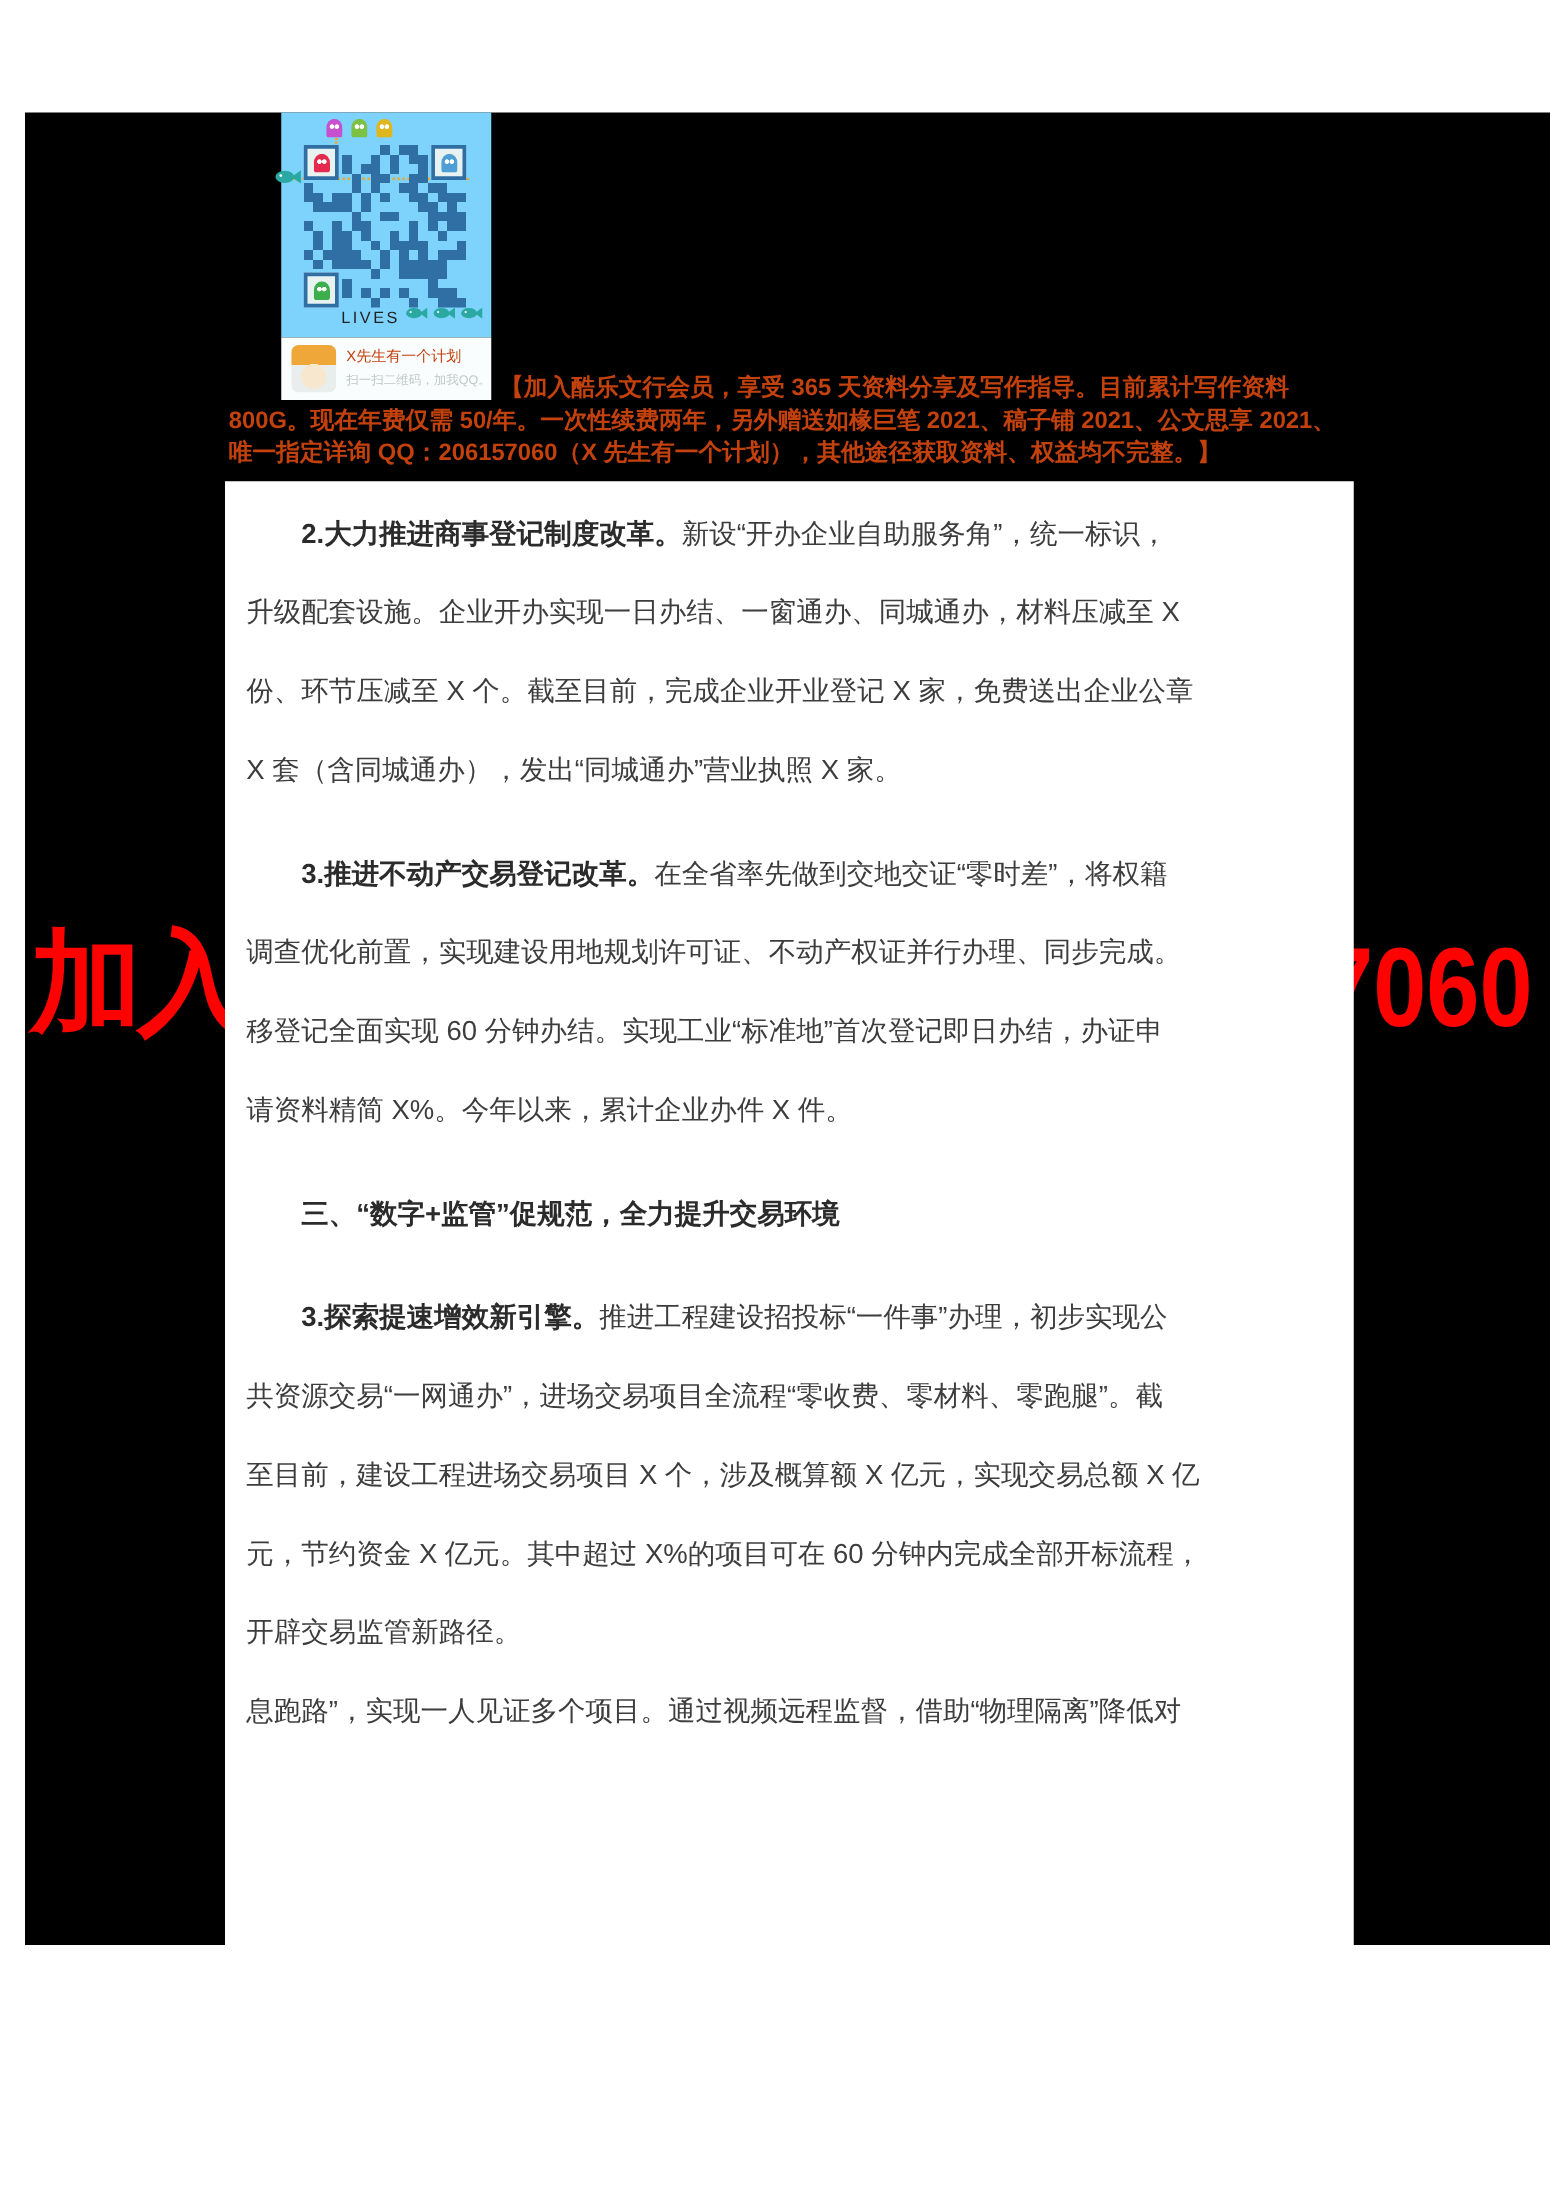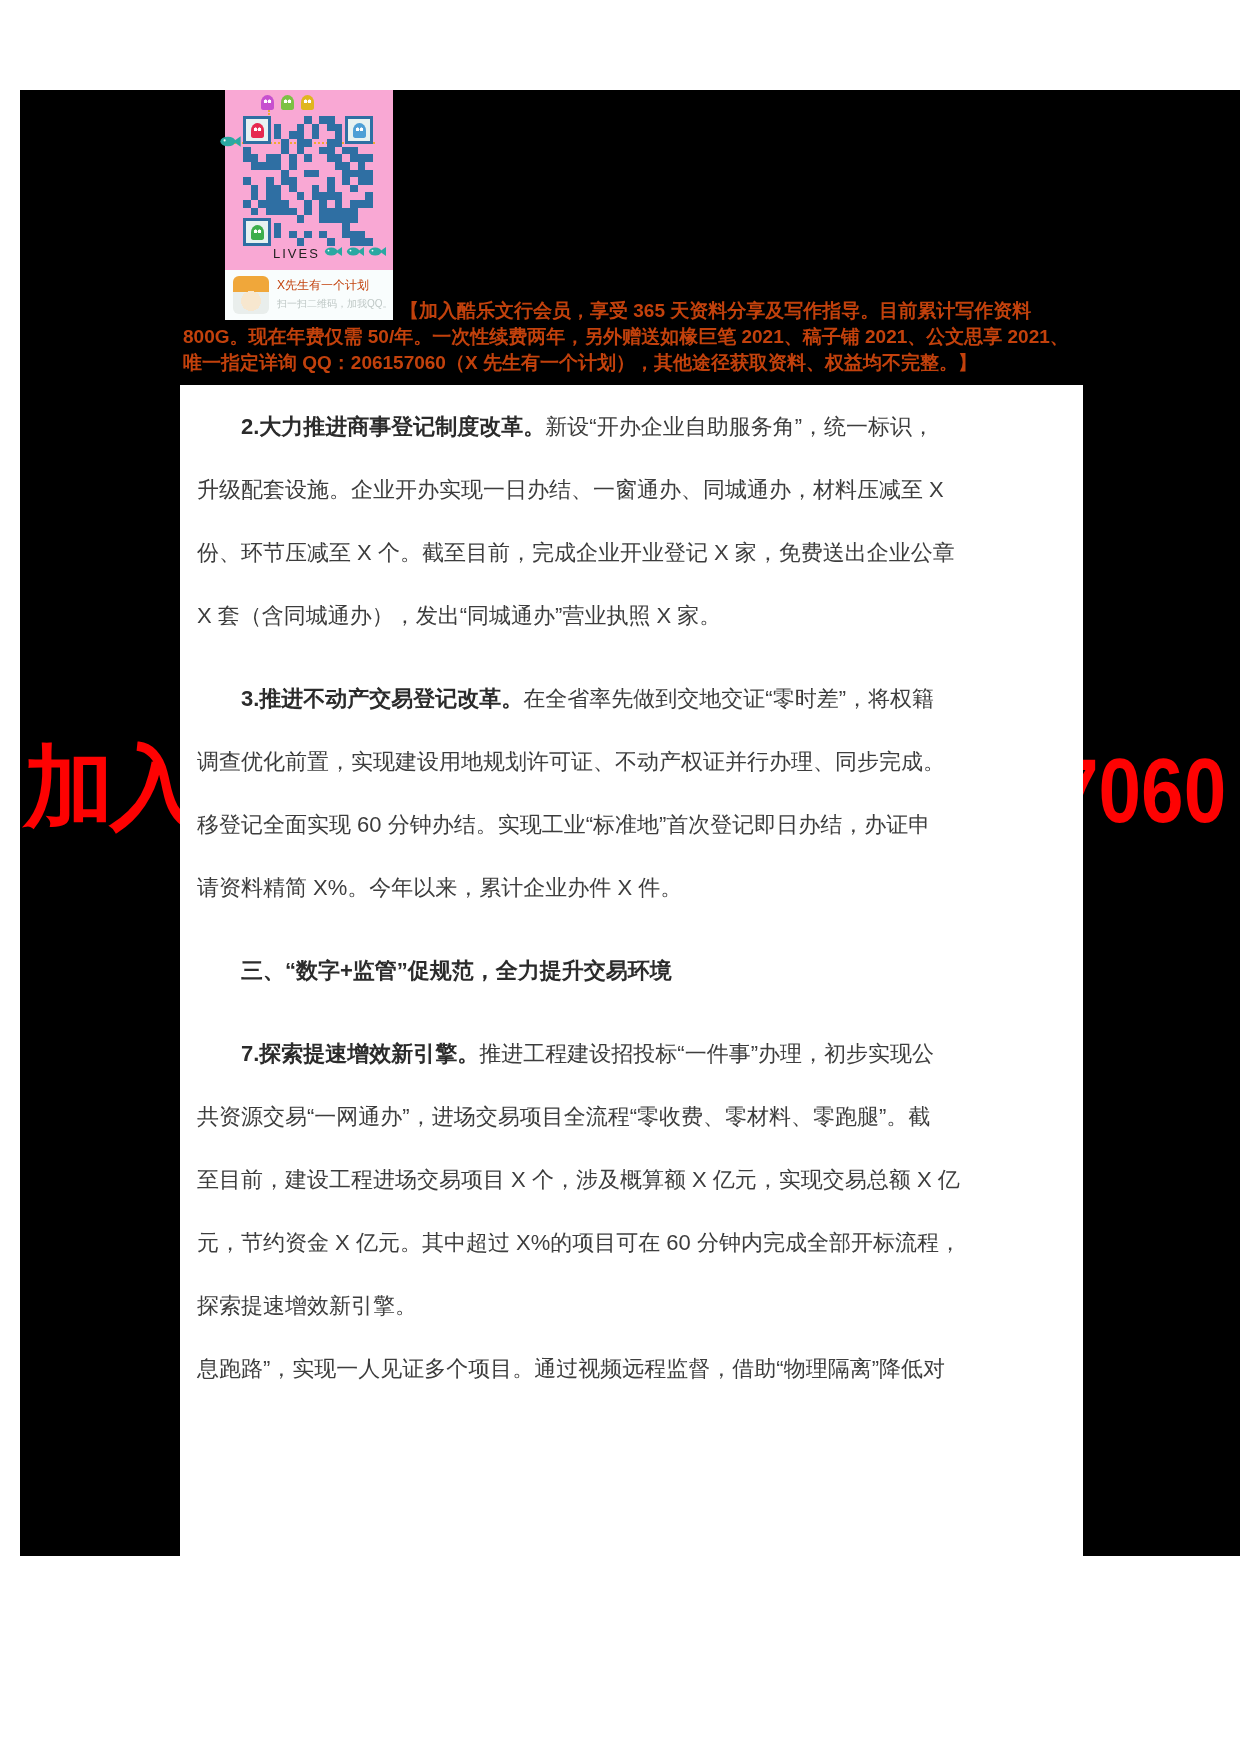--- a/index.html
+++ b/index.html
@@ -20,21 +20,21 @@
   .ind{padding-left:44px;}
   .pgap{margin-top:20px;}
 
   
   .promo{position:absolute;color:#c2410c;font-weight:700;font-size:19px;white-space:nowrap;z-index:3;line-height:22px;}
   .promo-1{left:400px;top:300px;}
   .promo-2{left:183px;top:326px;}
   .promo-3{left:183px;top:352px;}
 
   
-  .qr-card{position:absolute;left:225px;top:90px;width:168px;height:180px;background:#f9a8d4;z-index:3;}
+  .qr-card{position:absolute;left:225px;top:90px;width:168px;height:180px;background:#7dd3fc;z-index:3;}
   .ghost{border-radius:50% 50% 18% 18%;background-color:var(--c,#888);
          background-image:radial-gradient(circle at 35% 42%, #fff 1.6px, transparent 2.1px),
                           radial-gradient(circle at 65% 42%, #fff 1.6px, transparent 2.1px);}
   .mini-ghost{position:absolute;width:13px;height:15px;top:5px;}
   .g-magenta{--c:#c750cf;} .g-lime{--c:#7cc144;} .g-yellow{--c:#e0b61f;}
   .g-red{--c:#e62a4f;} .g-blue{--c:#4d9fd6;} .g-green{--c:#3cae4c;}
   .dot-v{position:absolute;left:43px;top:20px;height:32px;width:0;border-left:2px dotted #f0a830;}
   .dot-h{position:absolute;left:2px;top:52px;width:148px;height:0;border-top:2px dotted #f0a830;}
   .qr-zone{position:absolute;left:18px;top:26px;width:130px;height:130px;}
   .qr-zone svg{position:absolute;left:0;top:0;width:130px;height:130px;}
@@ -241,21 +241,21 @@
   <div class="content-panel">
     <div class="doc-line ind"><b>2.大力推进商事登记制度改革。</b><span>新设“开办企业自助服务角”，统一标识，</span></div>
     <div class="doc-line"><b></b><span>升级配套设施。企业开办实现一日办结、一窗通办、同城通办，材料压减至 X</span></div>
     <div class="doc-line"><b></b><span>份、环节压减至 X 个。截至目前，完成企业开业登记 X 家，免费送出企业公章</span></div>
     <div class="doc-line"><b></b><span>X 套（含同城通办），发出“同城通办”营业执照 X 家。</span></div>
     <div class="doc-line ind pgap"><b>3.推进不动产交易登记改革。</b><span>在全省率先做到交地交证“零时差”，将权籍</span></div>
     <div class="doc-line"><b></b><span>调查优化前置，实现建设用地规划许可证、不动产权证并行办理、同步完成。</span></div>
     <div class="doc-line"><b></b><span>移登记全面实现 60 分钟办结。实现工业“标准地”首次登记即日办结，办证申</span></div>
     <div class="doc-line"><b></b><span>请资料精简 X%。今年以来，累计企业办件 X 件。</span></div>
     <div class="doc-line ind pgap"><b>三、“数字+监管”促规范，全力提升交易环境</b><span></span></div>
-    <div class="doc-line ind pgap"><b>7.探索提速增效新引擎。</b><span>推进工程建设招投标“一件事”办理，初步实现公</span></div>
+    <div class="doc-line ind pgap"><b>3.探索提速增效新引擎。</b><span>推进工程建设招投标“一件事”办理，初步实现公</span></div>
     <div class="doc-line"><b></b><span>共资源交易“一网通办”，进场交易项目全流程“零收费、零材料、零跑腿”。截</span></div>
     <div class="doc-line"><b></b><span>至目前，建设工程进场交易项目 X 个，涉及概算额 X 亿元，实现交易总额 X 亿</span></div>
     <div class="doc-line"><b></b><span>元，节约资金 X 亿元。其中超过 X%的项目可在 60 分钟内完成全部开标流程，</span></div>
-    <div class="doc-line"><b></b><span>探索提速增效新引擎。</span></div>
+    <div class="doc-line"><b></b><span>开辟交易监管新路径。</span></div>
     <div class="doc-line"><b></b><span>息跑路”，实现一人见证多个项目。通过视频远程监督，借助“物理隔离”降低对</span></div>
   </div>
 
 </div>
 
 </body></html>

